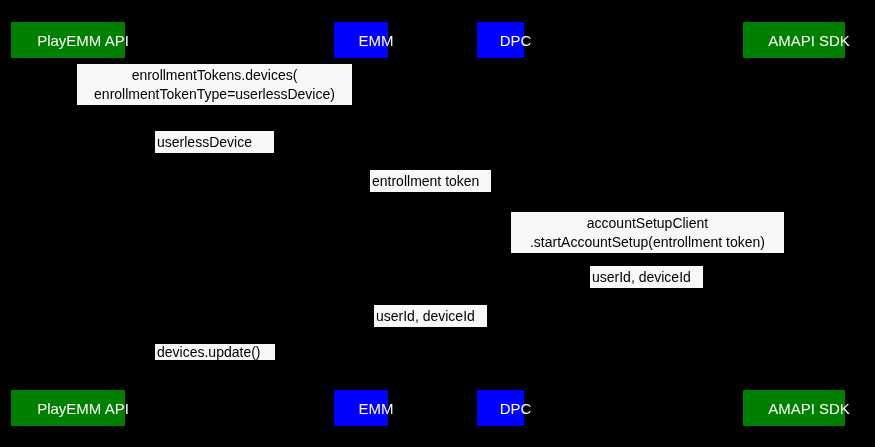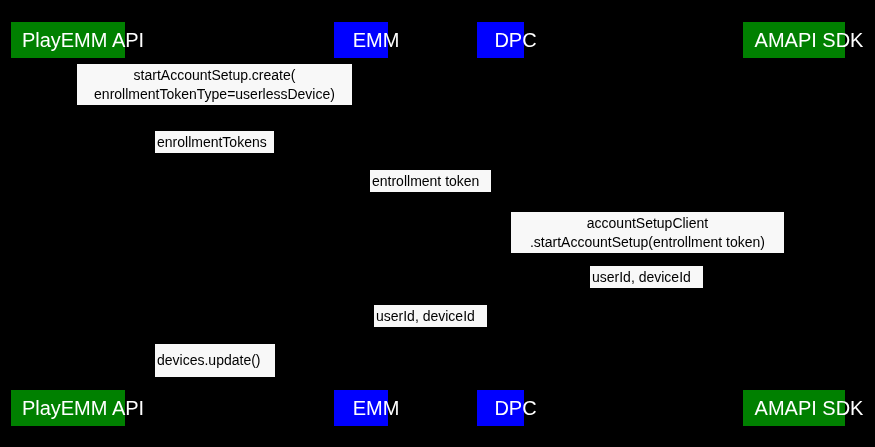--- a/index.html
+++ b/index.html
@@ -15,21 +15,21 @@
     background: #000000;
     overflow: hidden;
     font-family: "Liberation Sans", sans-serif;
   }
   .participant {
     position: absolute;
     display: flex;
     align-items: center;
     justify-content: center;
     color: #ffffff;
-    font-size: 20px;
+    font-size: 15px;
     line-height: 1;
     white-space: nowrap;
     box-sizing: border-box;
     padding-left: 30px;
   }
   .lifeline {
     position: absolute;
     width: 1px;
     background: #000000;
   }
@@ -83,29 +83,29 @@
       </div>
       <div class="participant" style="left: 477px; top: 390px; width: 47px; height: 36px; background: rgb(0, 0, 255); color: rgb(255, 255, 255);">
         <span>DPC</span>
       </div>
       <div class="participant" style="left: 743px; top: 390px; width: 102px; height: 36px; background: rgb(0, 128, 0); color: rgb(255, 255, 255);">
         <span>AMAPI SDK</span>
       </div>
     </div>
   <div id="messages">
       <div class="msg-arrow" style="left: 68px; width: 293px; top: 107px;"></div>
-      <div class="msg-label" style="left: 77px; top: 64px; width: 275px; height: 41px; text-align: center; display: flex; flex-direction: column; justify-content: center;">startAccountSetup.create(
+      <div class="msg-label" style="left: 77px; top: 64px; width: 275px; height: 41px; text-align: center; display: flex; flex-direction: column; justify-content: center;">enrollmentTokens.devices(
 enrollmentTokenType=userlessDevice)</div>
       <div class="msg-arrow" style="left: 68px; width: 293px; top: 155px;"></div>
-      <div class="msg-label" style="left: 155px; top: 131px; width: 119px; height: 22px; text-align: left; display: flex; flex-direction: column; justify-content: center;">enrollmentTokens</div>
+      <div class="msg-label" style="left: 155px; top: 131px; width: 119px; height: 22px; text-align: left; display: flex; flex-direction: column; justify-content: center;">userlessDevice</div>
       <div class="msg-arrow" style="left: 361px; width: 139.5px; top: 194px;"></div>
       <div class="msg-label" style="left: 370px; top: 170px; width: 121px; height: 22px; text-align: left; display: flex; flex-direction: column; justify-content: center;">entrollment token</div>
       <div class="msg-arrow" style="left: 500.5px; width: 293.5px; top: 243px;"></div>
       <div class="msg-label" style="left: 511px; top: 212px; width: 273px; height: 41px; text-align: center; display: flex; flex-direction: column; justify-content: center;">accountSetupClient
 .startAccountSetup(entrollment token)</div>
       <div class="msg-arrow" style="left: 500.5px; width: 293.5px; top: 290px;"></div>
       <div class="msg-label" style="left: 590px; top: 266px; width: 113px; height: 22px; text-align: left; display: flex; flex-direction: column; justify-content: center;">userId, deviceId</div>
       <div class="msg-arrow" style="left: 361px; width: 139.5px; top: 329px;"></div>
       <div class="msg-label" style="left: 374px; top: 305px; width: 113px; height: 22px; text-align: left; display: flex; flex-direction: column; justify-content: center;">userId, deviceId</div>
       <div class="msg-arrow" style="left: 68px; width: 293px; top: 368px;"></div>
-      <div class="msg-label" style="left: 155px; top: 344px; width: 120px; height: 33px; text-align: left; display: flex; flex-direction: column; justify-content: center;">devices.update()</div>
+      <div class="msg-label" style="left: 155px; top: 344px; width: 120px; height: 16px; text-align: left; display: flex; flex-direction: column; justify-content: center;">devices.update()</div>
     </div>
 </div>
 
 </body></html>

